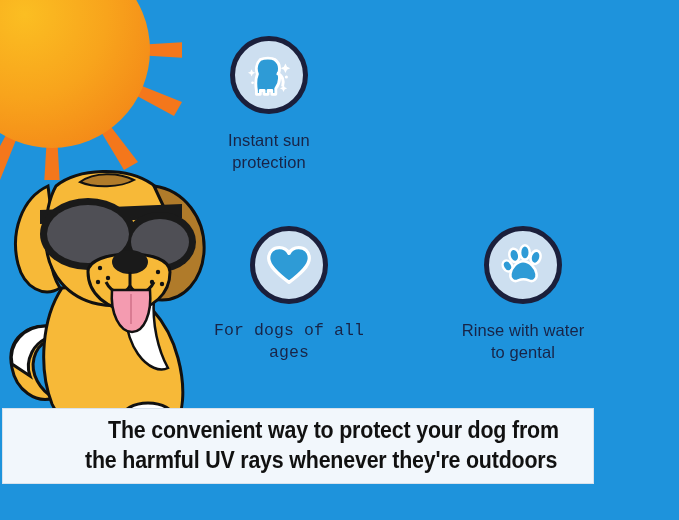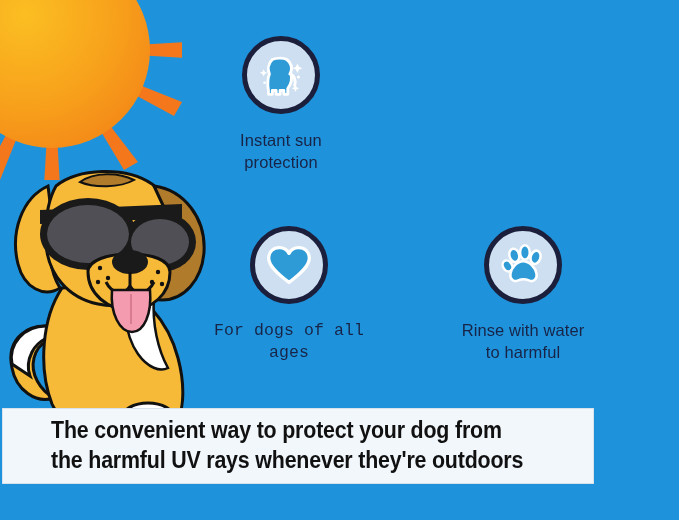--- a/index.html
+++ b/index.html
@@ -71,39 +71,39 @@
   .feature-label {
     margin-top: 16px;
     color: #182447;
     font-size: 16.5px;
     line-height: 1.32;
     letter-spacing: 0.1px;
     white-space: pre-line;
     font-weight: 400;
   }
 
-  #feature-instant-sun   { left: 196px; top: 36px; width: 170px; }
+  #feature-instant-sun   { left: 184px; top: 36px; width: 170px; }
   #feature-moistened     { left: 420px; top: 28px; width: 212px; }
   #feature-all-ages      { left: 204px; top: 226px; width: 170px; font-family: Liberation Mono, monospace; }
   #feature-rinse         { left: 430px; top: 226px; width: 186px; }
 
   
   #banner {
     position: absolute;
     left: 2px;
     top: 408px;
     width: 592px;
     height: 76px;
     background: #F2F7FC;
     border: 1px solid #D8E2EC;
     box-sizing: border-box;
     display: flex;
     flex-direction: column;
     justify-content: center;
-    padding-left: 48px;
+    align-items: flex-end;
   }
   .banner-line {
     color: #111111;
     font-family: "Liberation Sans Narrow", "Liberation Sans", sans-serif;
     font-weight: bold;
     font-size: 23px;
     line-height: 1.30;
     letter-spacing: -0.2px;
     transform: scaleX(0.93);
     transform-origin: left center;
@@ -244,21 +244,21 @@
           <ellipse cx="32" cy="17" rx="5" ry="7.4"></ellipse>
           <ellipse cx="43" cy="22" rx="5" ry="7" transform="rotate(16 43 22)"></ellipse>
           <ellipse cx="14" cy="31" rx="4.6" ry="6" transform="rotate(-32 14 31)"></ellipse>
           <path d="M30 26 C 37 26, 43 33, 44 39 C 45 45, 40 48, 36 46
                    C 33 44.6, 28 44.6, 25 46 C 21 48, 16 45, 17 39
                    C 18 33, 24 26, 30 26 Z"></path>
         </g>
       </svg>
     </div>
     <div class="feature-label">Rinse with water
-to harmful</div>
+to gental</div>
   </div>
 
   <div id="banner">
     <div class="banner-line">The convenient way to protect your dog from</div>
     <div class="banner-line">the harmful UV rays whenever they're outdoors</div>
   </div>
 
 </div>
 
 </body></html>

